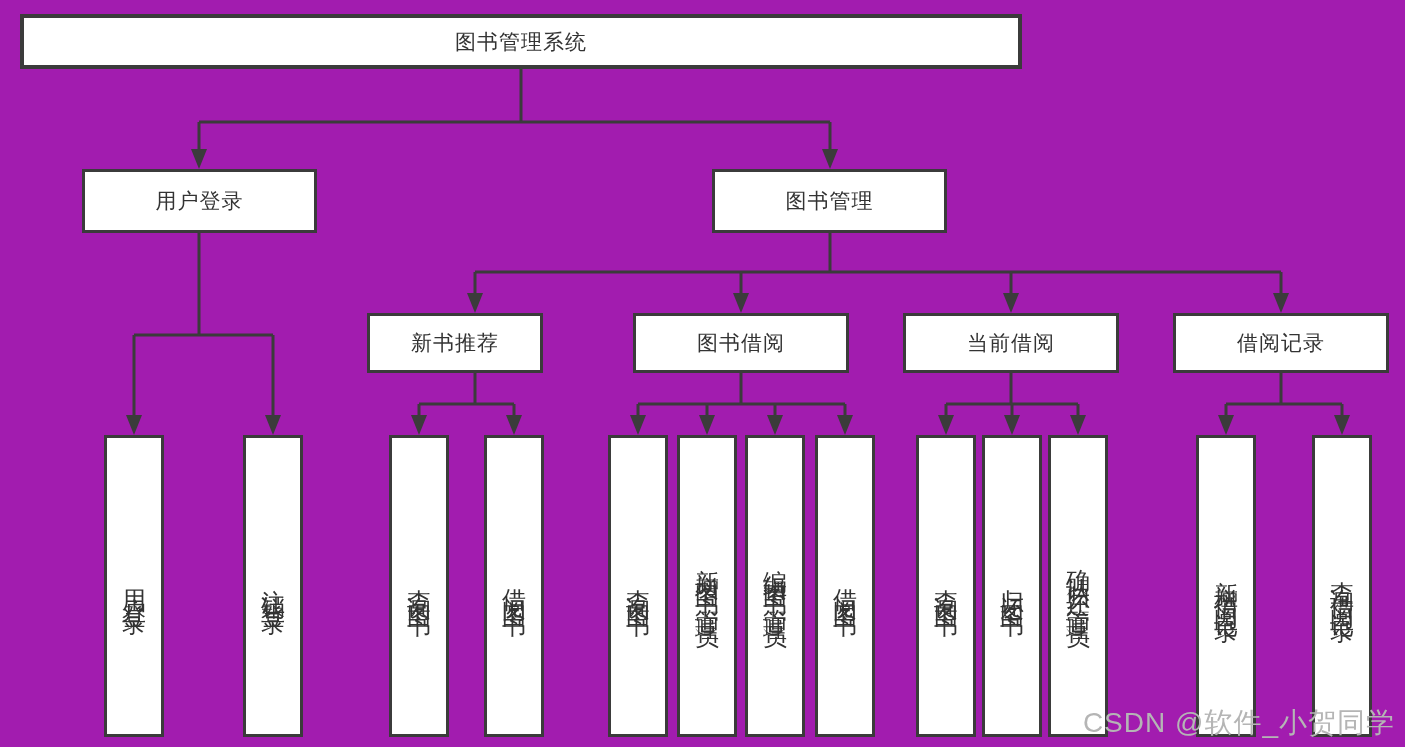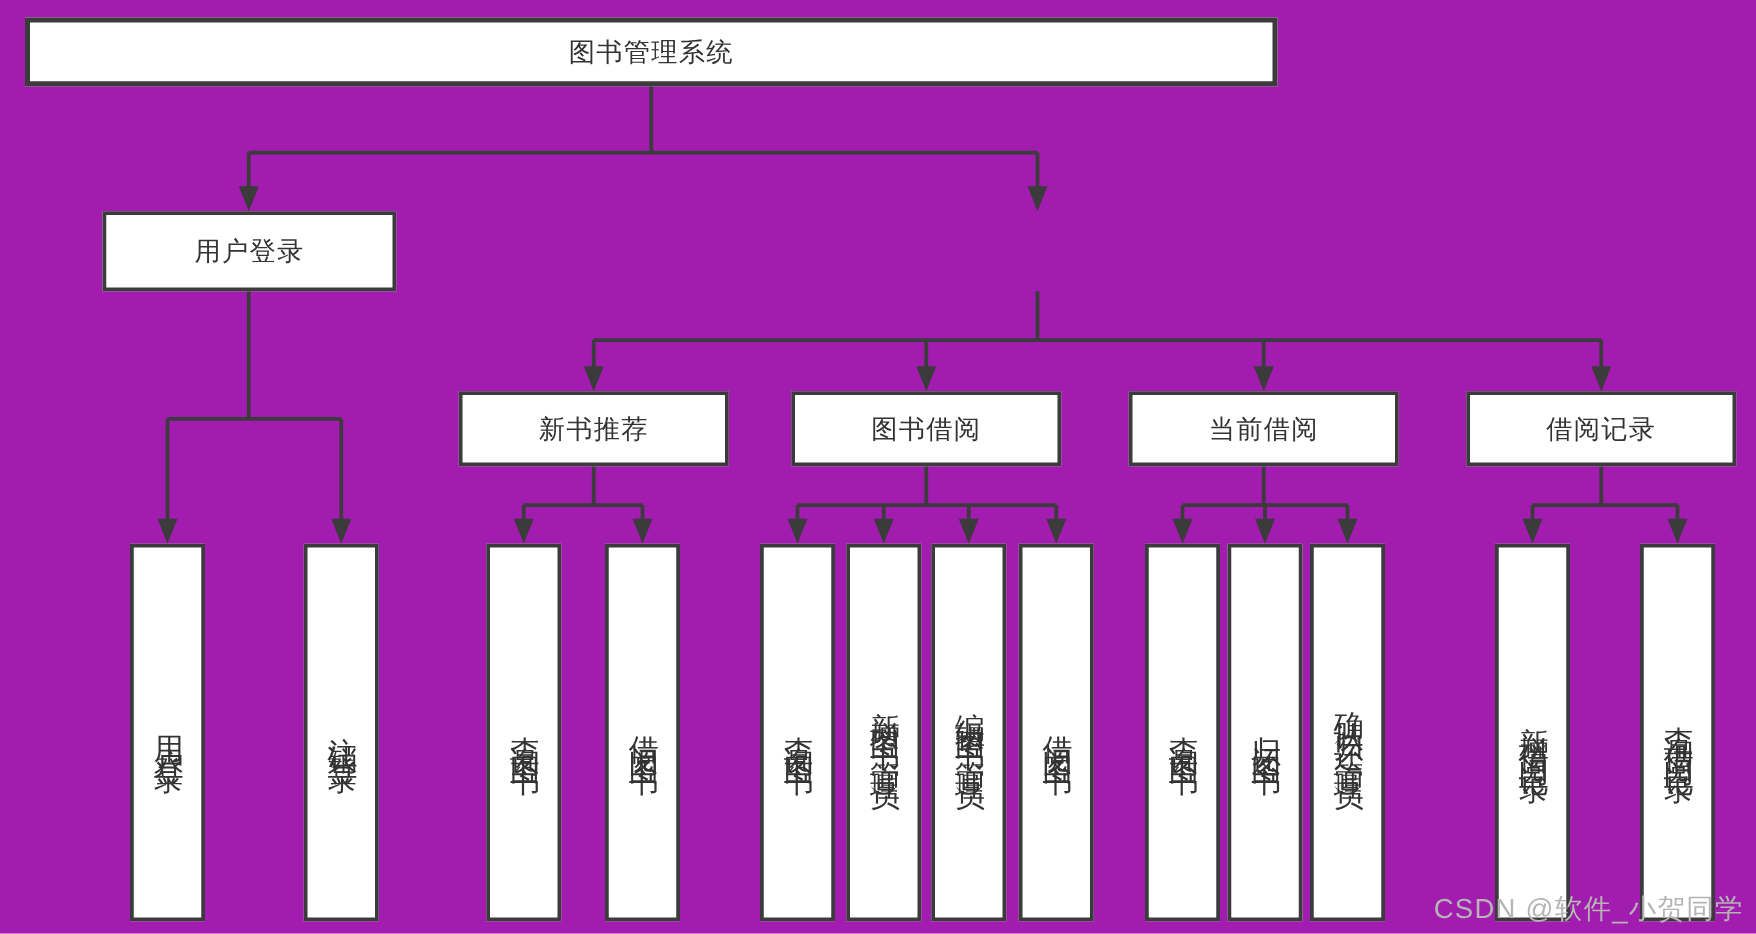--- a/index.html
+++ b/index.html
@@ -28,21 +28,21 @@
     writing-mode:vertical-rl;
     text-orientation:mixed;
     font-size:24px;
     letter-spacing:8px;
     line-height:1;
     width:60px; height:302px; top:435px;
   }
   #watermark {
     position:absolute;
     right:10px; bottom:5px;
-    font-size:22px;
+    font-size:28px;
     color:#b5b5b5;
     letter-spacing:1px;
     z-index:5;
     white-space:nowrap;
     margin-left:20px;
   }
   .stroke { stroke:#3b3b3b; stroke-width:3; fill:none; }
   .arrow { fill:#3b3b3b; stroke:none; }
 </style>
 </head>
@@ -108,22 +108,23 @@
     <path class="stroke" d="M1226,404 L1342,404"></path>
     <path class="stroke" d="M1226,404 L1226,419"></path>
     <polygon class="arrow" points="1218,415 1234,415 1226,435"></polygon>
     <path class="stroke" d="M1342,404 L1342,419"></path>
     <polygon class="arrow" points="1334,415 1350,415 1342,435"></polygon>
   </svg>
 
   <div class="box h root" style="left:20px; top:14px; width:1002px; height:55px;">图书管理系统</div>
 
   <div class="box h" style="left:82px; top:169px; width:235px; height:64px;">用户登录</div>
+  <div class="box h" style="left:712px; top:169px; width:235px; height:64px;">图书管理</div>
 
-  <div class="box h" style="left:367px; top:313px; width:216px; height:60px;text-align:center;">新书推荐</div>
+  <div class="box h" style="left:367px; top:313px; width:176px; height:60px;text-align:center;">新书推荐</div>
   <div class="box h" style="left:903px; top:313px; width:216px; height:60px;">当前借阅</div>
   <div class="box h" style="left:633px; top:313px; width:216px; height:60px;">图书借阅</div>
   <div class="box h" style="left:1173px; top:313px; width:216px; height:60px;">借阅记录</div>
 
   <div class="box v" style="left:104px;">用户登录</div>
   <div class="box v" style="left:243px;">注销登录</div>
 
   <div class="box v" style="left:389px;">查询图书</div>
   <div class="box v" style="left:484px;">借阅图书</div>
 

